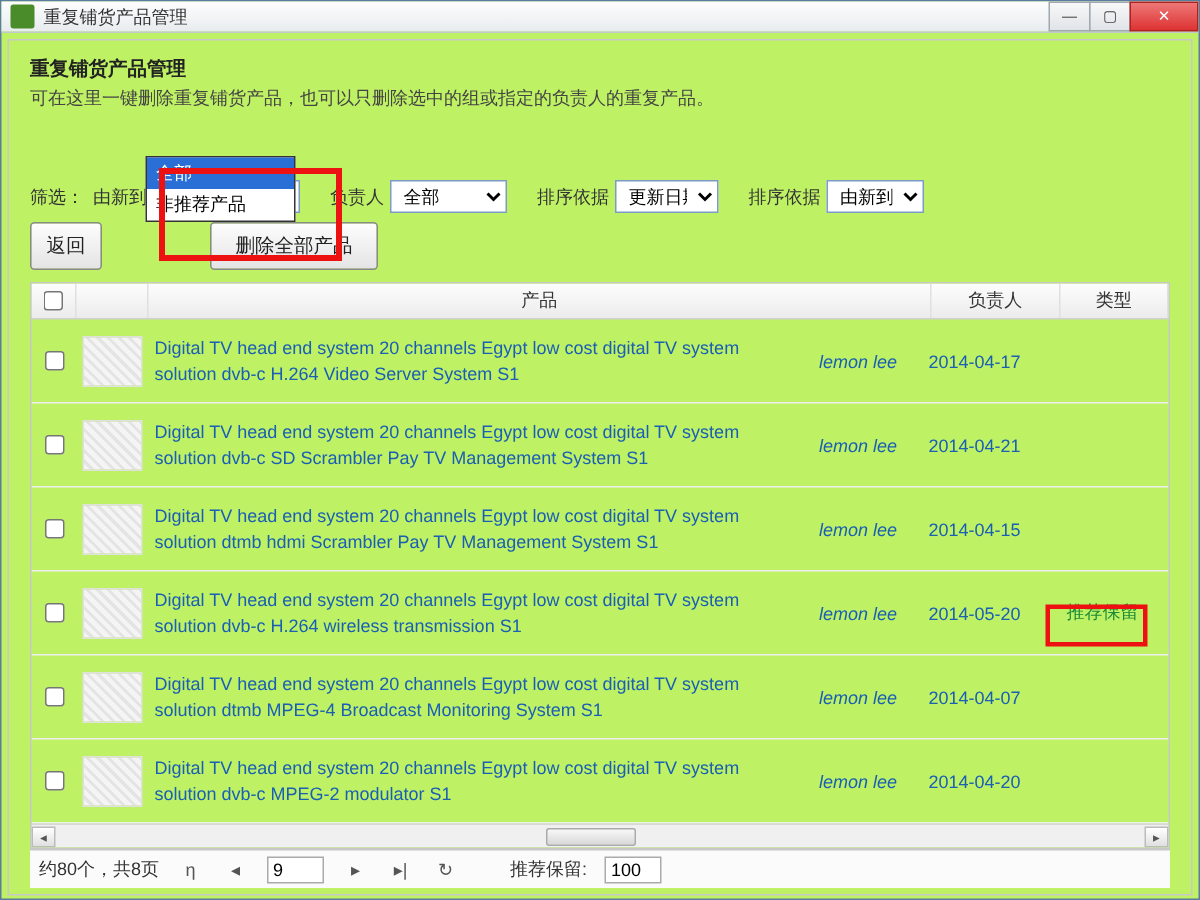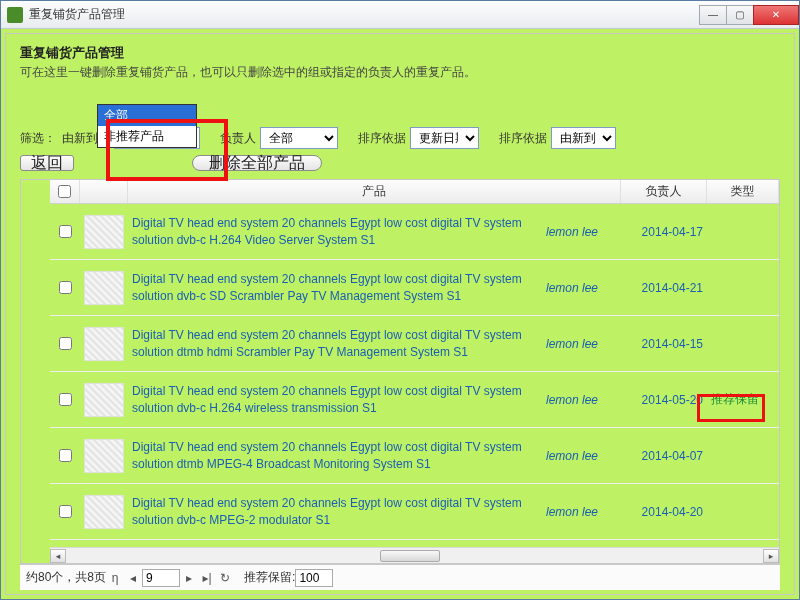--- a/index.html
+++ b/index.html
@@ -28,56 +28,56 @@
 .select.w4 { width: 65px; }
 .spacer { width: 12px; }
 
 
 .redbox1 { position: absolute; left: 86px; top: -8px; width: 122px; height: 62px; border: 4px solid #e11; pointer-events: none; z-index: 50; }
 .dropdown-open { position: absolute; left: 97px; top: 104px; width: 100px; border: 1px solid #333; background: #fff; z-index: 40; }
 .dropdown-open div { font-size: 12px; padding: 2px 6px; }
 .dropdown-open .sel { background: #2a6fd6; color: #fff; }
 
 .btn-row { display: flex; gap: 6px; margin-bottom: 8px; }
-.btn { height: 16px; padding: 0 16px; border: 1px solid #8a8a8a; background: linear-gradient(#fdfdfd,#e4e4e4); border-radius: 3px; font-size: 16px; color: #222; display: flex; align-items: center; }
+.btn { height: 32px; padding: 0 16px; border: 1px solid #8a8a8a; background: linear-gradient(#fdfdfd,#e4e4e4); border-radius: 3px; font-size: 13px; color: #222; display: flex; align-items: center; }
 .btn.small { padding: 0 10px; }
-.btn.gap { margin-left: 112px; border-radius: 12px; }
-
-
-.table-wrap { flex: 1; border: 1px solid #c8c8c8; display: flex; flex-direction: column; overflow: hidden; position: relative; padding-left: 29px; }
+.btn.gap { margin-left: 66px; }
+
+
+.table-wrap { flex: 1; border: 1px solid #c8c8c8; display: flex; flex-direction: column; overflow: hidden; position: relative; }
 .thead { display: flex; height: 24px; background: linear-gradient(#fdfdfd,#ececec); border-bottom: 1px solid #d0d0d0; font-size: 12px; color: #333; }
 .th { display: flex; align-items: center; justify-content: center; border-right: 1px solid #e0e0e0; }
 .th.c0 { width: 30px; }
 .th.c1 { width: 48px; }
 .th.c2 { flex: 1; }
 .th.c3 { width: 86px; }
 .th.c4 { width: 92px; }
 .th.c5 { width: 72px; }
 
 .tbody { flex: 1; overflow-y: auto; overflow-x: hidden; }
 .tr { display: flex; border-bottom: 1px solid #eee; min-height: 56px; align-items: center; font-size: 12px; padding: 6px 0; }
 .td { padding: 0 4px; }
 .td.c0 { width: 30px; display: flex; justify-content: center; }
 .td.c1 { width: 48px; }
 .td.c2 { flex: 1; color: #1a5fb4; line-height: 1.35; }
 .td.c3 { width: 86px; color: #1a5fb4; text-align: center; font-style: italic; }
-.td.c4 { width: 92px; color: #1a5fb4; text-align: right; }
+.td.c4 { width: 92px; color: #1a5fb4; text-align: left; }
 .td.c5 { width: 72px; color: #1a8a3a; position: relative; }
 .thumb { width: 40px; height: 34px; background: repeating-linear-gradient(45deg,#f4f4f4,#f4f4f4 3px,#e4e4e4 3px,#e4e4e4 5px); border: 1px solid #e0e0e0; }
 
 .redbox2 { position: absolute; border: 3px solid #e11; width: 68px; height: 28px; right: 14px; top: 214px; pointer-events: none; z-index: 30; }
 
 
 .hscroll { height: 16px; background: #f0f0f0; border-top: 1px solid #d8d8d8; display: flex; align-items: center; }
 .hs-btn { width: 16px; height: 14px; border: 1px solid #bbb; background: linear-gradient(#fff,#e0e0e0); display:flex;align-items:center;justify-content:center;font-size:9px;color:#555; }
 .hs-track { flex: 1; height: 14px; position: relative; }
 .hs-thumb { position: absolute; left: 45%; width: 60px; height: 12px; top: 1px; background: linear-gradient(#f8f8f8,#d8d8d8); border: 1px solid #aaa; border-radius: 2px; }
 
 
-.pager { height: 26px; border-top: 1px solid #c8c8c8; display: flex; align-items: center; font-size: 12px; color: #333; padding: 0 6px; gap: 0; background: #fbfbfb; }
+.pager { height: 26px; border-top: 1px solid #c8c8c8; display: flex; align-items: center; font-size: 12px; color: #333; padding: 0 6px; gap: 12px; background: #fbfbfb; }
 .pager .nav { width: 18px; height: 18px; display: flex; align-items: center; justify-content: center; color: #555; border: 1px solid transparent; }
 .pager input { width: 38px; height: 18px; border: 1px solid #aaa; font-size: 12px; text-align: left; padding: 0 3px; }
 </style>
 </head>
 <body>
 
 <div class="window">
   <div class="titlebar">
     <div class="titlebar-icon"></div>
     <div class="titlebar-text">重复铺货产品管理</div>

